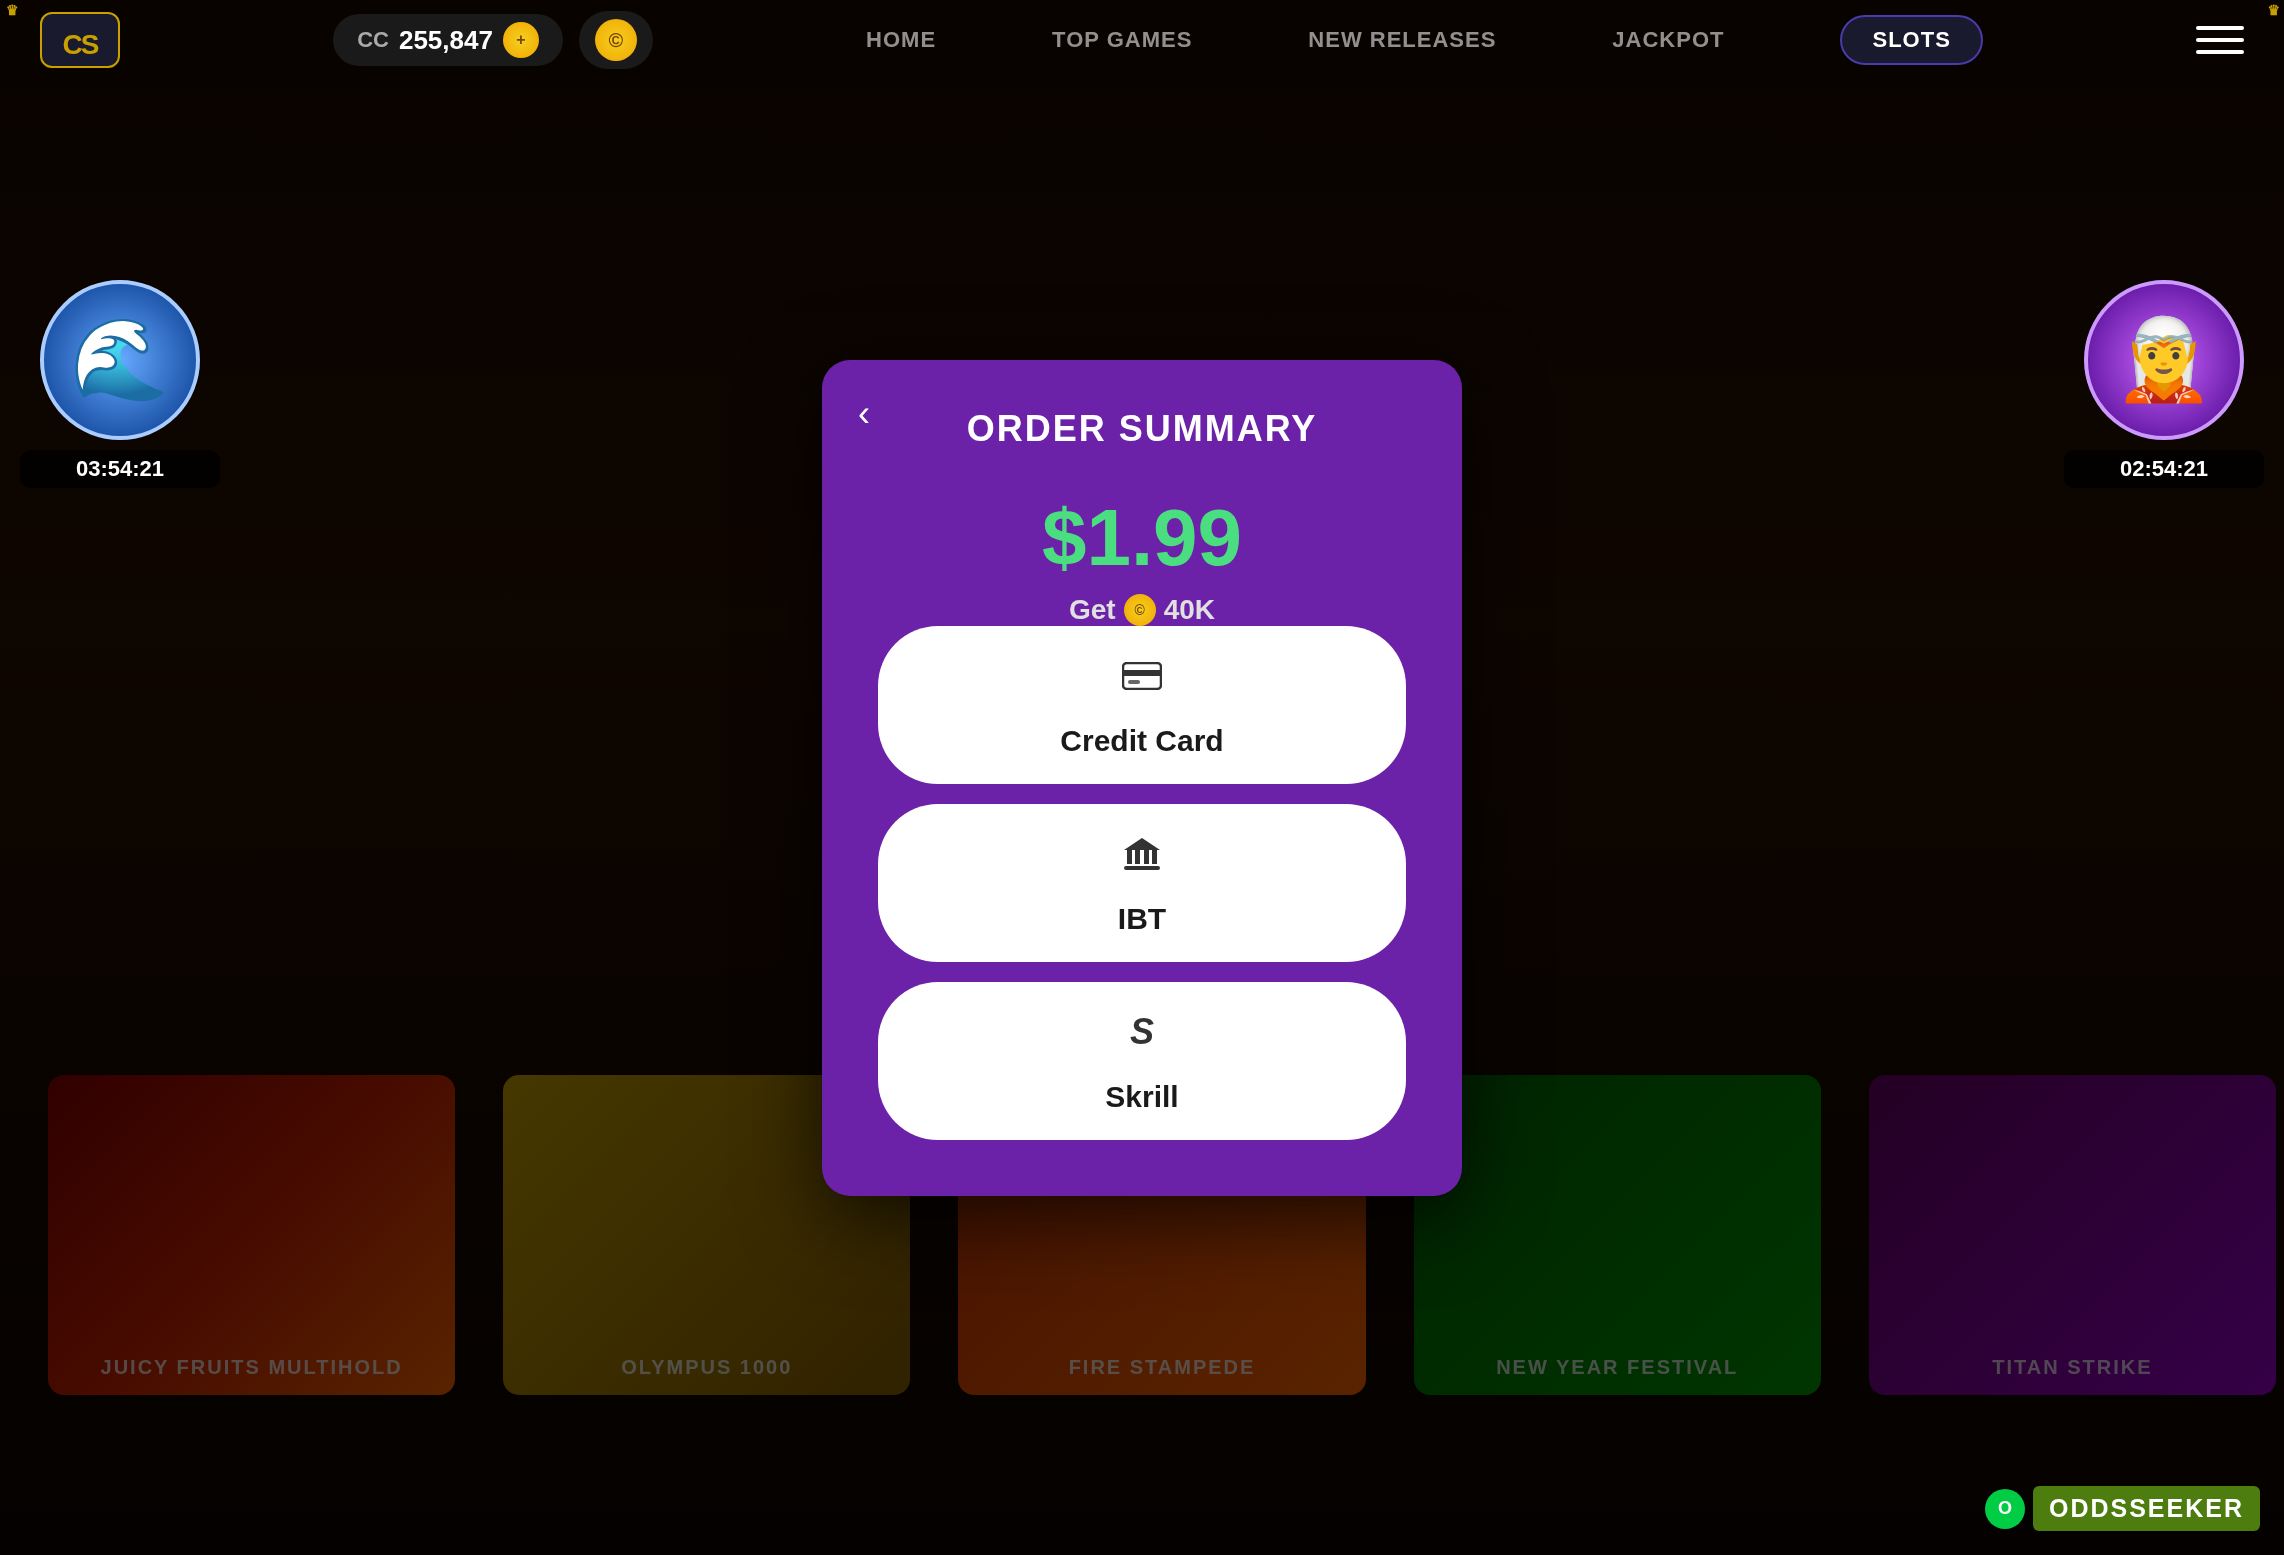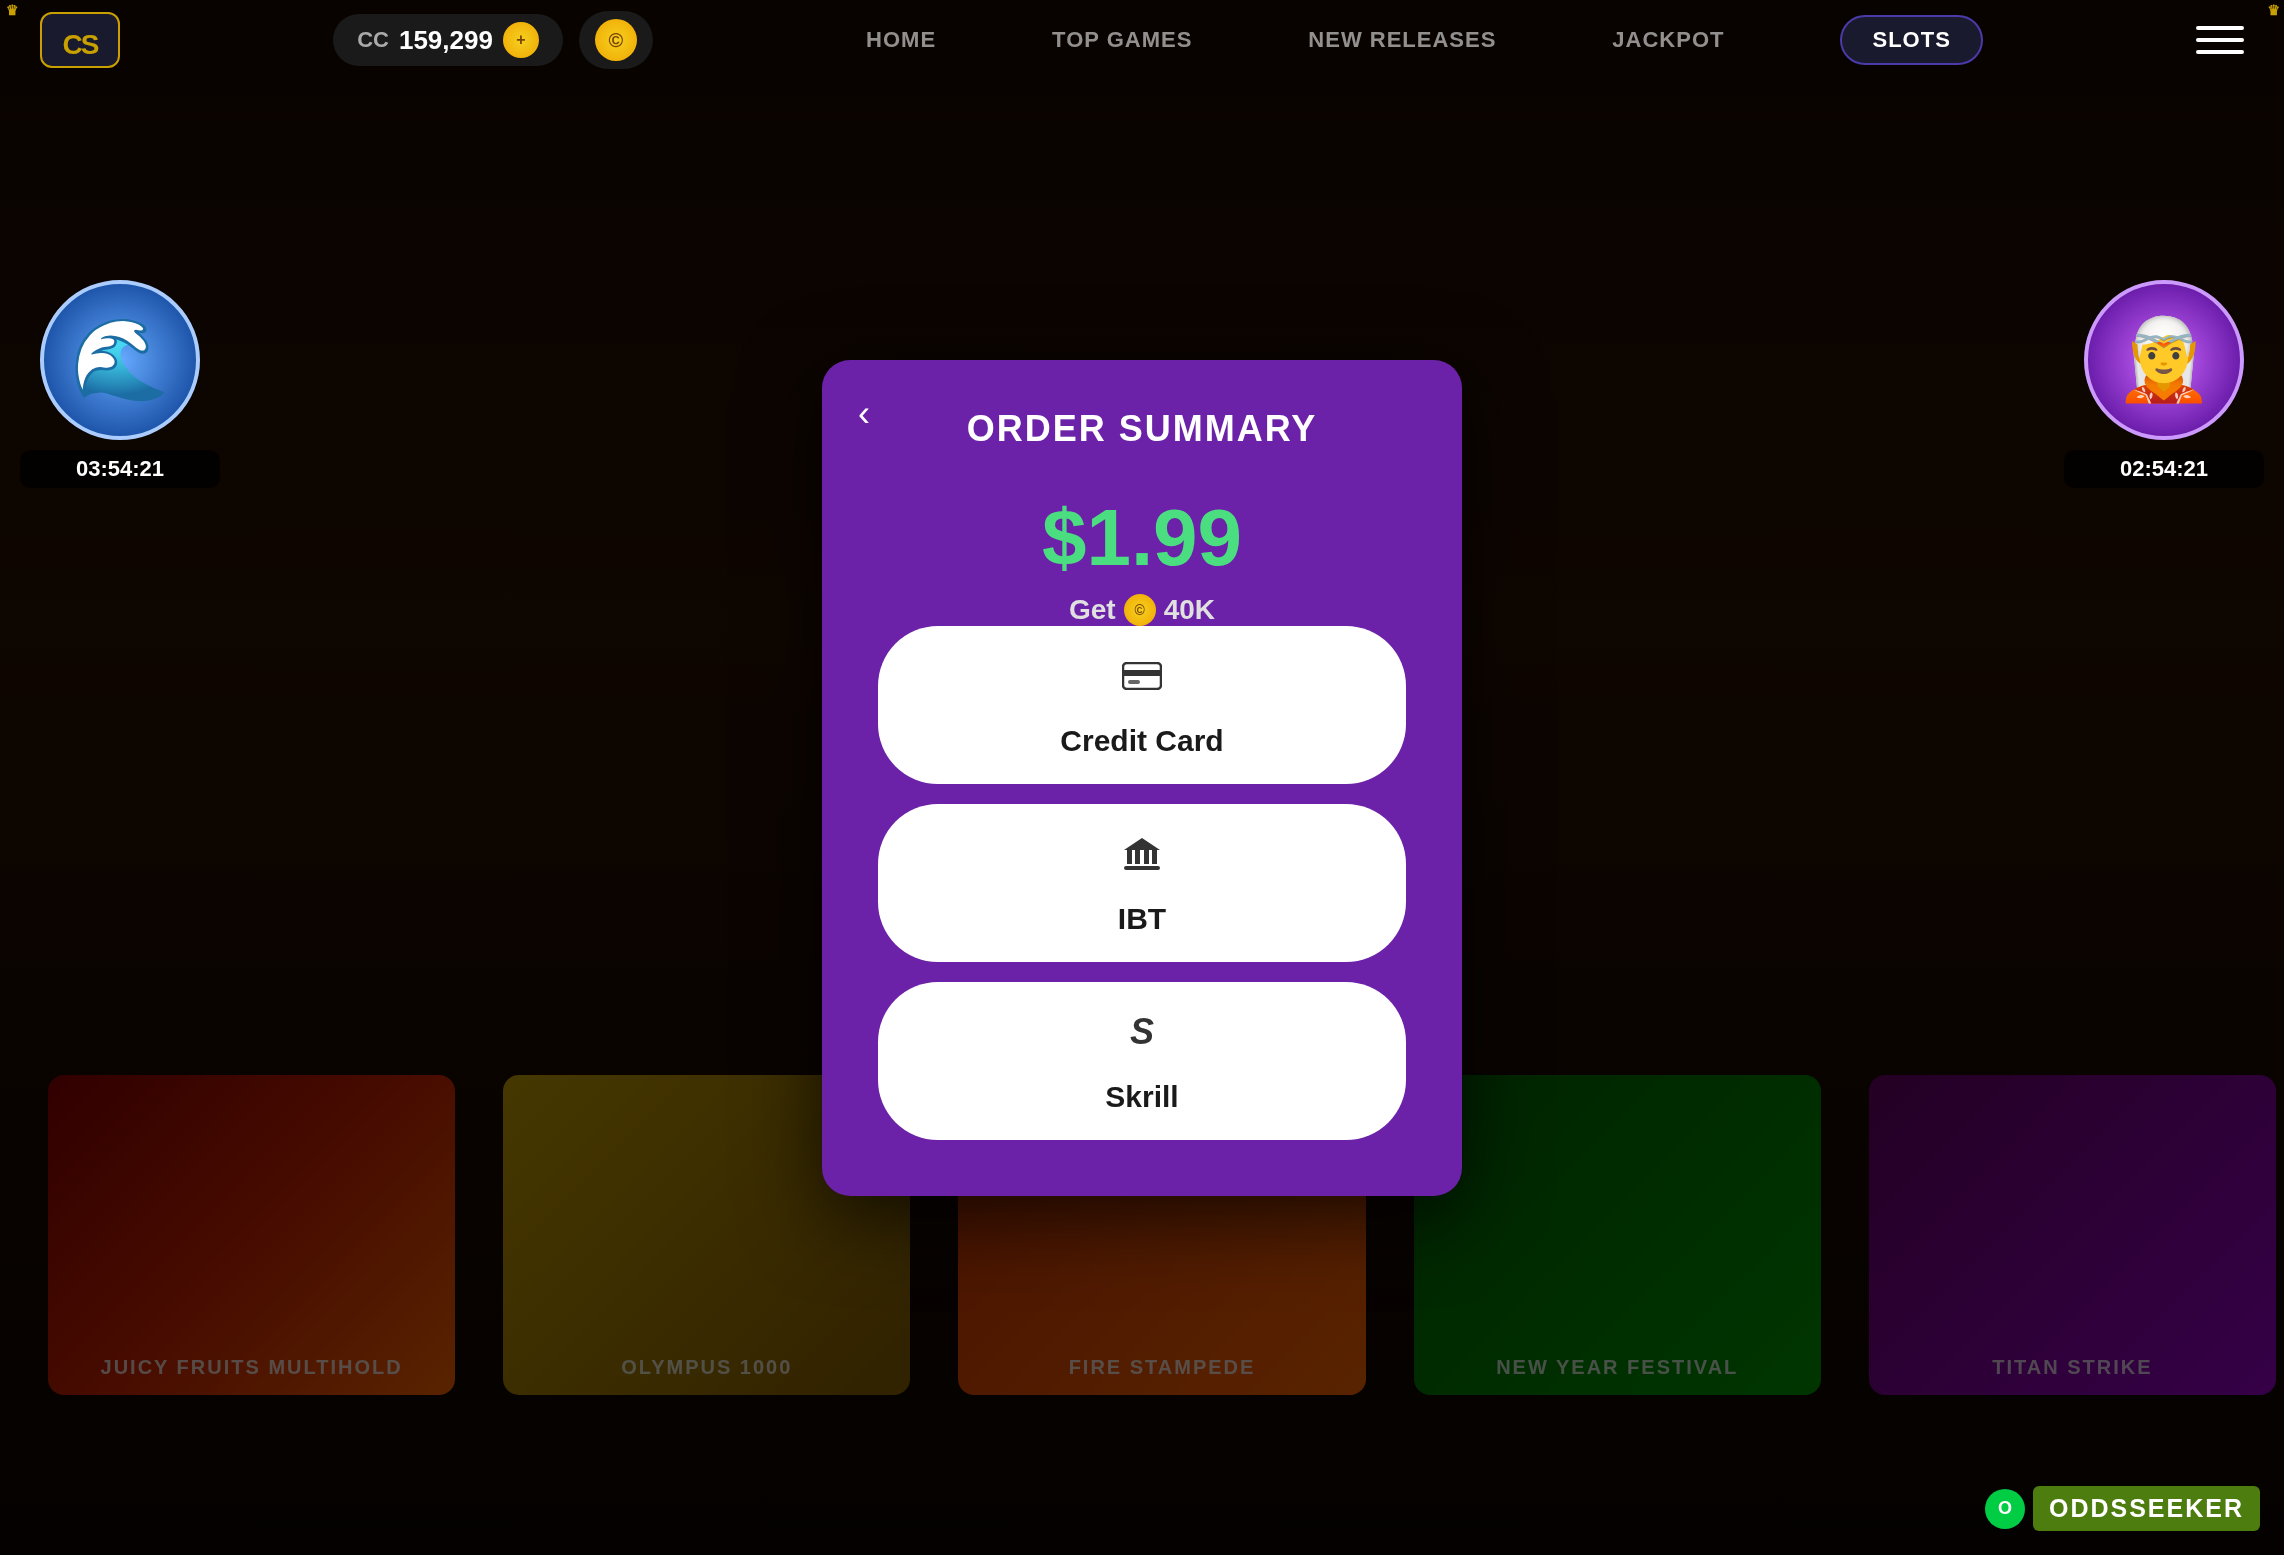--- a/index.html
+++ b/index.html
@@ -432,21 +432,21 @@
     <div class="logo-cs">
       <span style="font-size:14px; position:absolute; top:2px; left:6px; color:#c8a000;">♛</span>
       <span style="font-size:14px; position:absolute; top:2px; right:6px; color:#c8a000;">♛</span>
       <span style="margin-top:10px;">CS</span>
     </div>
   </div>
 
   <div style="display:flex; align-items:center; gap:16px;">
     <div class="cc-badge">
       <span class="cc-label">CC</span>
-      <span class="cc-amount">159,299</span>
+      <span class="cc-amount">255,847</span>
       <div class="cc-coin-icon">+</div>
     </div>
     <div class="toggle-btn">
       <div class="toggle-circle">©</div>
     </div>
   </div>
 
   <div class="nav-links">
     <span class="nav-link">HOME</span>
     <span class="nav-link">TOP GAMES</span>

